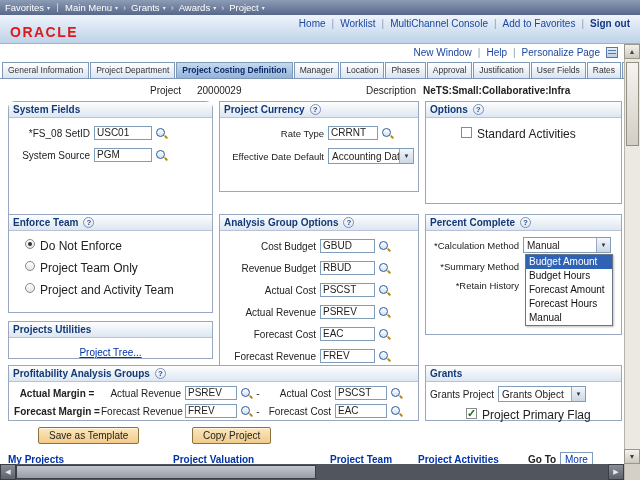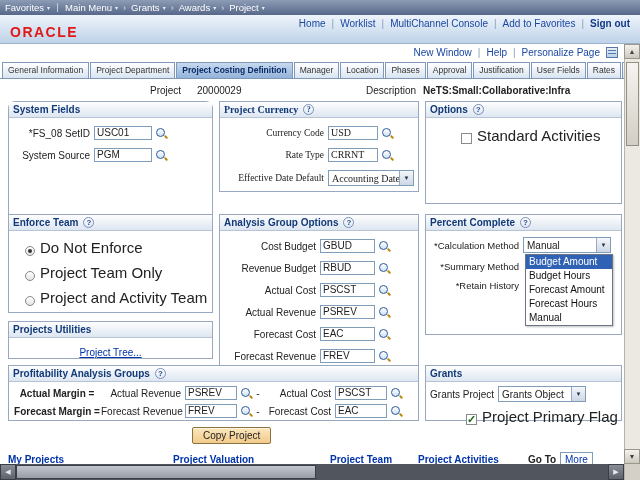--- a/index.html
+++ b/index.html
@@ -56,21 +56,21 @@
   .gb { position:absolute; border:1px solid #98a8c0; background:#fff; }
   .gbh { height:16px; display:flex; align-items:center; padding:0 4px;
     background:linear-gradient(#fefefe,#dde6f1); border-bottom:1px solid #b8c4d6;
     font-size:10px; font-weight:bold; color:#123a78; white-space:nowrap; }
   .help { width:11px; height:11px; border-radius:50%; border:1px solid #7a8eb8;
     background:linear-gradient(#fff,#dde8f5); color:#2a4a8a; font-size:8px; font-weight:bold;
     display:inline-flex; align-items:center; justify-content:center; margin-left:5px; cursor:pointer; }
   .help::after { content:"?"; }
 
   #gb-system   { left:8px;   top:101px; width:205px; height:131px;border-radius:7px; }
-  #gb-currency { left:219px; top:101px; width:200px; height:91px;font-family:Liberation Serif, serif; }
+  #gb-currency { left:219px; top:101px; width:200px; height:91px; }
   #gb-options  { left:425px; top:101px; width:197px; height:103px; }
   #gb-enforce  { left:8px;   top:214px; width:205px; height:99px; }
   #gb-analysis { left:219px; top:214px; width:200px; height:171px; }
   #gb-percent  { left:425px; top:214px; width:197px; height:121px; }
   #gb-utils    { left:8px;   top:321px; width:205px; height:38px; }
   #gb-profit   { left:8px;   top:365px; width:411px; height:56px; }
   #gb-grants   { left:425px; top:365px; width:197px; height:56px; }
 
   .frow { display:flex; align-items:center; margin:8px 2px 0 0; font-size:10px; color:#222; }
   .flabel { text-align:right; padding-right:4px; white-space:nowrap; }
@@ -86,21 +86,21 @@
   .lookup::after { content:""; position:absolute; left:9px; top:9px; width:4px; height:2px;
     background:#b8860b; transform:rotate(45deg); border-radius:1px; }
 
   .fselect { height:16px; border:1px solid #7f9db9; background:#fff; display:inline-flex;
     align-items:center; cursor:pointer; flex:none; }
   .fselval { padding:0 3px; font-size:10px; white-space:nowrap; overflow:hidden; flex:1; }
   .selarrow { width:14px; align-self:stretch; background:linear-gradient(#f4f6f9,#ccd7e6);
     border-left:1px solid #98a8c0; font-size:6px; display:flex; align-items:center;
     justify-content:center; color:#234; flex:none; }
 
-  .cbrow, .rbrow { display:flex; align-items:flex-end; font-size:15px; color:#222; }
+  .cbrow, .rbrow { display:flex; align-items:flex-start; font-size:12px; color:#222; }
   .cb { width:11px; height:11px; border:1px solid #8a8a8a; background:#fff; display:inline-block;
     position:relative; margin-right:5px; cursor:pointer; flex:none; }
   .cb.checked::after { content:"✓"; position:absolute; left:0px; top:-2px; font-size:11px;
     color:#1d6b1d; font-weight:bold; }
   .rb { width:10px; height:10px; border:1px solid #888; border-radius:50%;
     background:linear-gradient(#fff,#e4e4e4); display:inline-block; position:relative;
     margin-right:5px; cursor:pointer; flex:none; }
   .rb.sel::after { content:""; position:absolute; left:2px; top:2px; width:4px; height:4px;
     border-radius:50%; background:#333; }
 
@@ -239,25 +239,20 @@
       <span class="lookup"></span>
     </div>
   </div>
 
   <div class="gb" id="gb-currency">
     <div class="gbh">
       <span>Project Currency</span>
       <span class="help"></span>
     </div>
     <div class="frow">
-      <span class="flabel lw108">Currency Code</span>
-      <span class="finput iw50">USD</span>
-      <span class="lookup"></span>
-    </div>
-    <div class="frow">
       <span class="flabel lw108">Rate Type</span>
       <span class="finput iw50">CRRNT</span>
       <span class="lookup"></span>
     </div>
     <div class="frow">
       <span class="flabel lw108">Effective Date Default</span>
       <span class="fselect" style="width:86px;">
         <span class="fselval">Accounting Date</span>
         <span class="selarrow">▼</span>
       </span>
@@ -404,20 +399,21 @@
         <span class="fselval">Grants Object</span>
         <span class="selarrow">▼</span>
       </span>
     </div>
     <div class="cbrow">
       <span class="cb checked"></span>
       <span>Project Primary Flag</span>
     </div>
   </div>
 
+  <div class="psbtn" id="btn-save">Save as Template</div>
   <div class="psbtn" id="btn-copy">Copy Project</div>
 
   <div class="footer">
     <span class="flink" style="left:8px;">My Projects</span>
     <span class="flink" style="left:173px;">Project Valuation</span>
     <span class="flink" style="left:330px;">Project Team</span>
     <span class="flink" style="left:418px;">Project Activities</span>
     <span class="goto-label" style="left:528px;">Go To</span>
     <span class="goto-more" style="left:560px; top:-2px;">More</span>
   </div>

